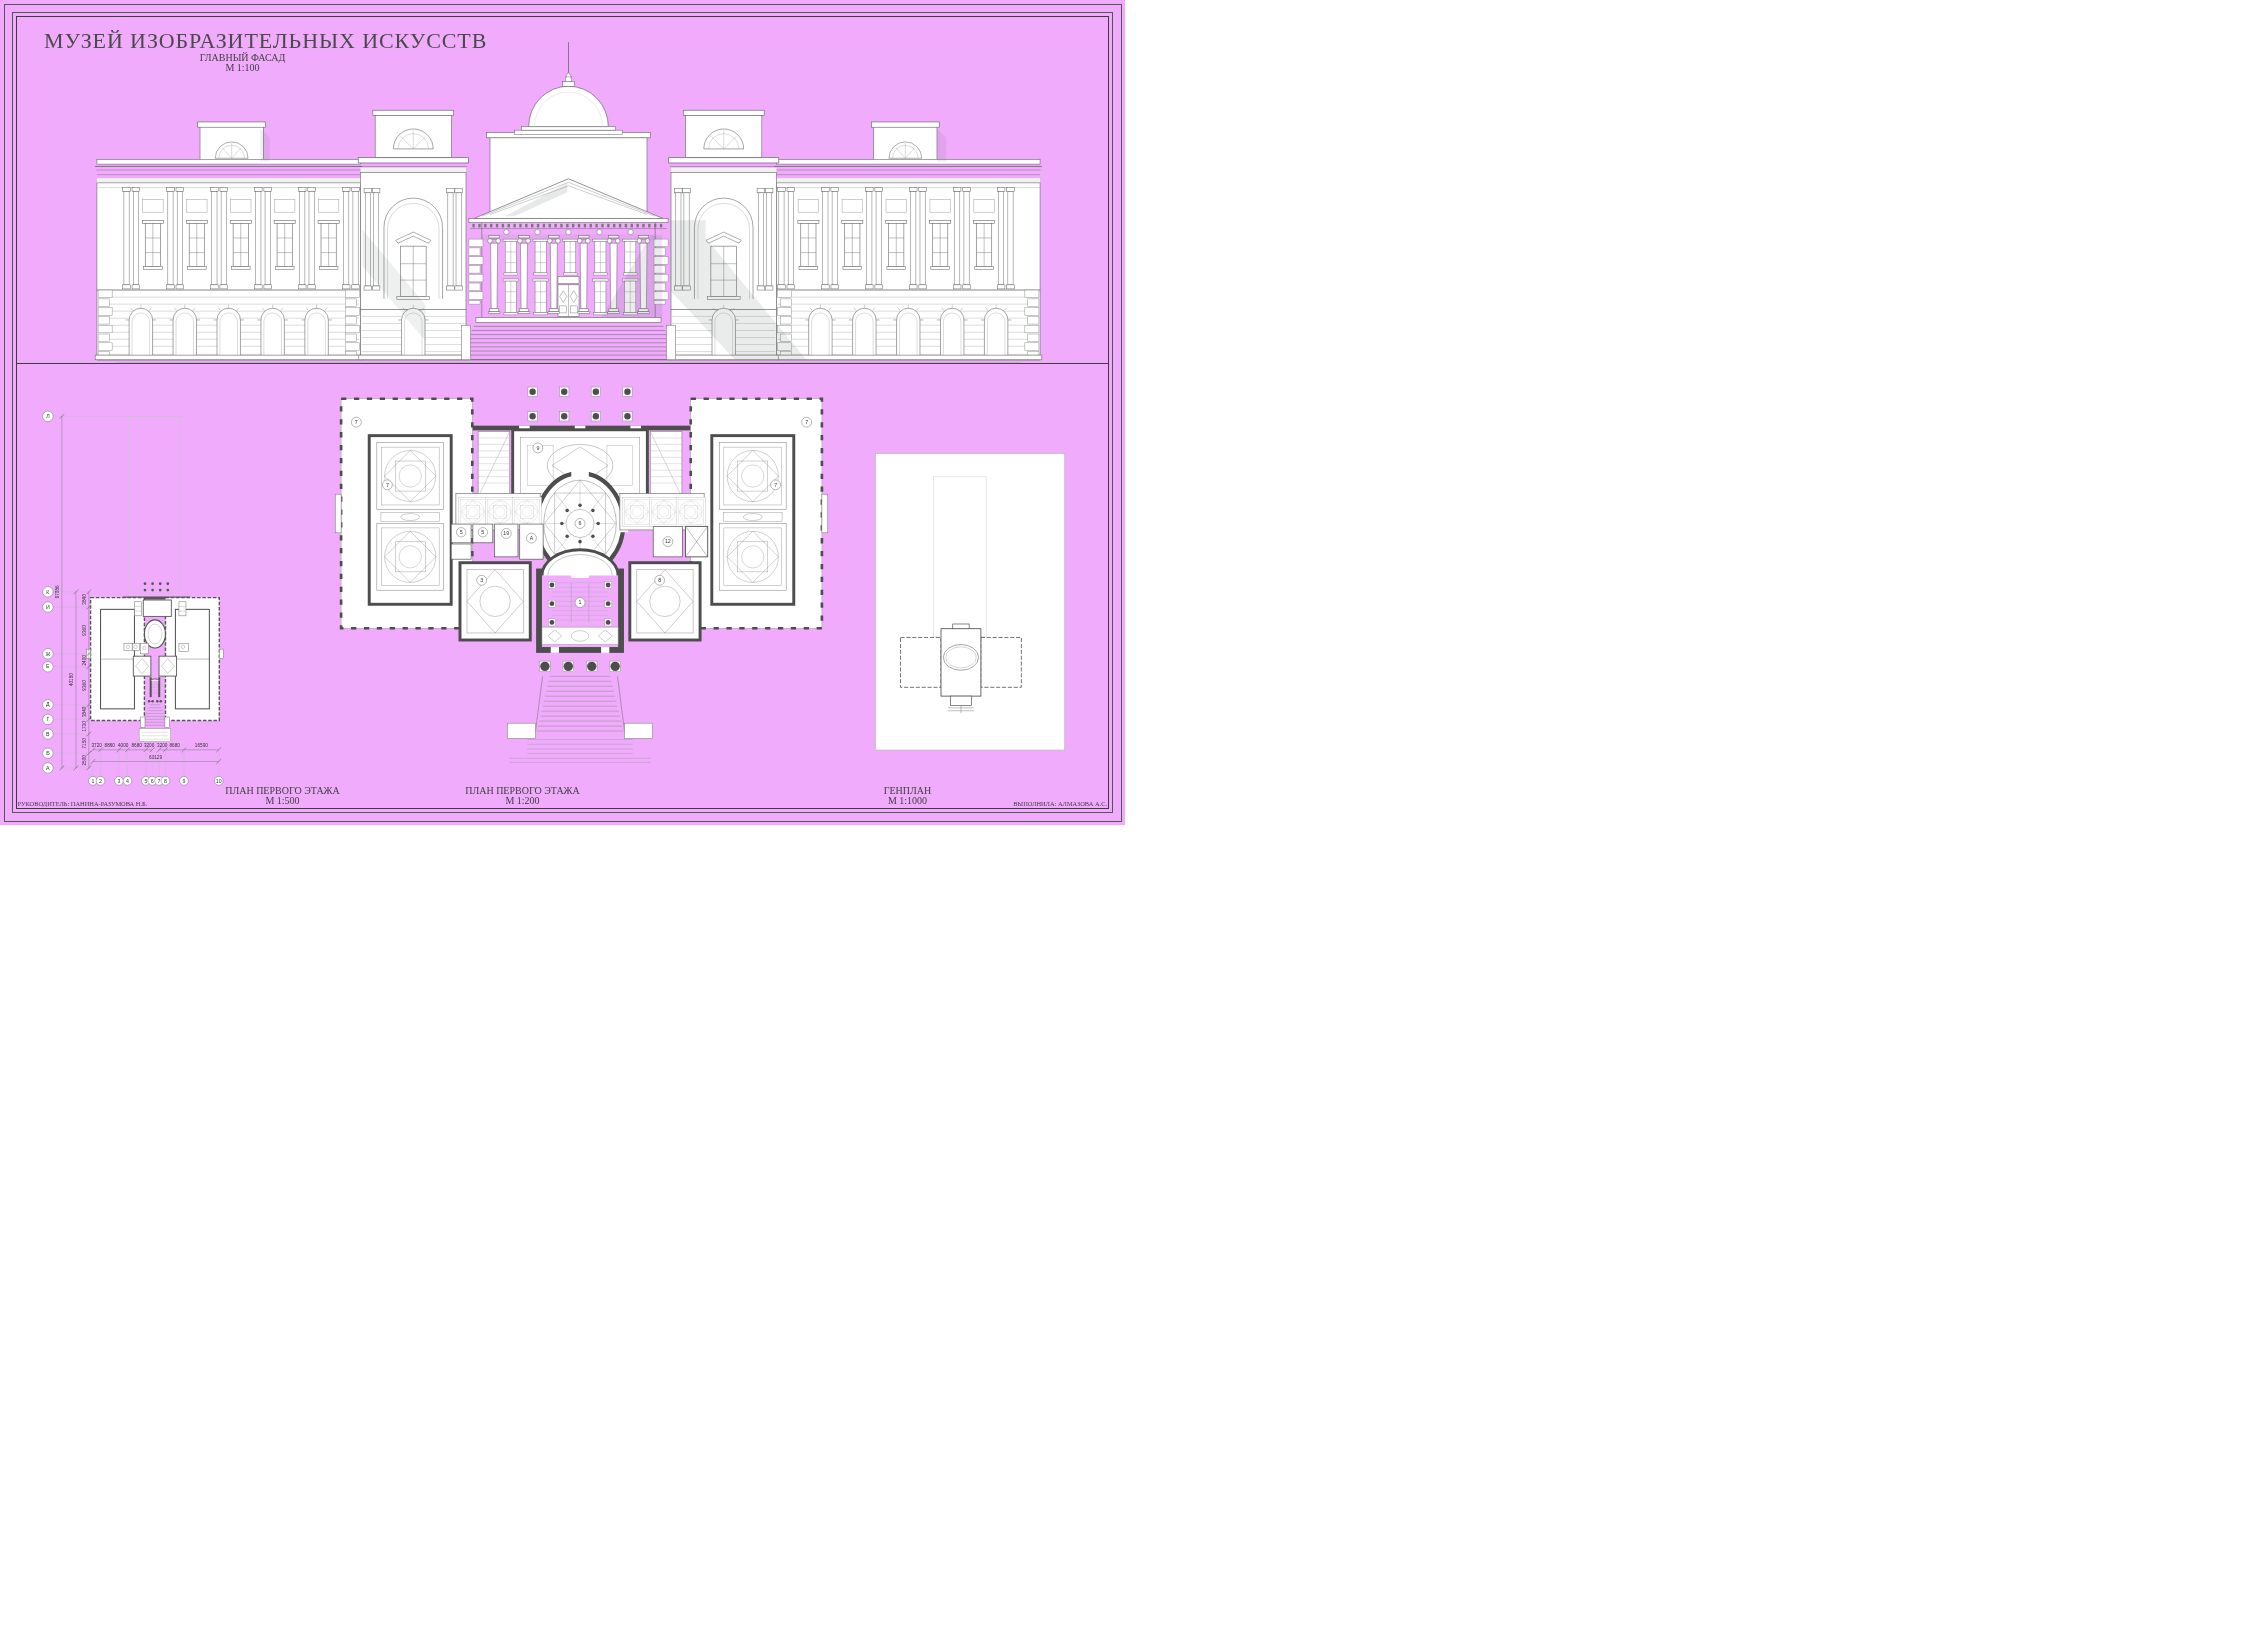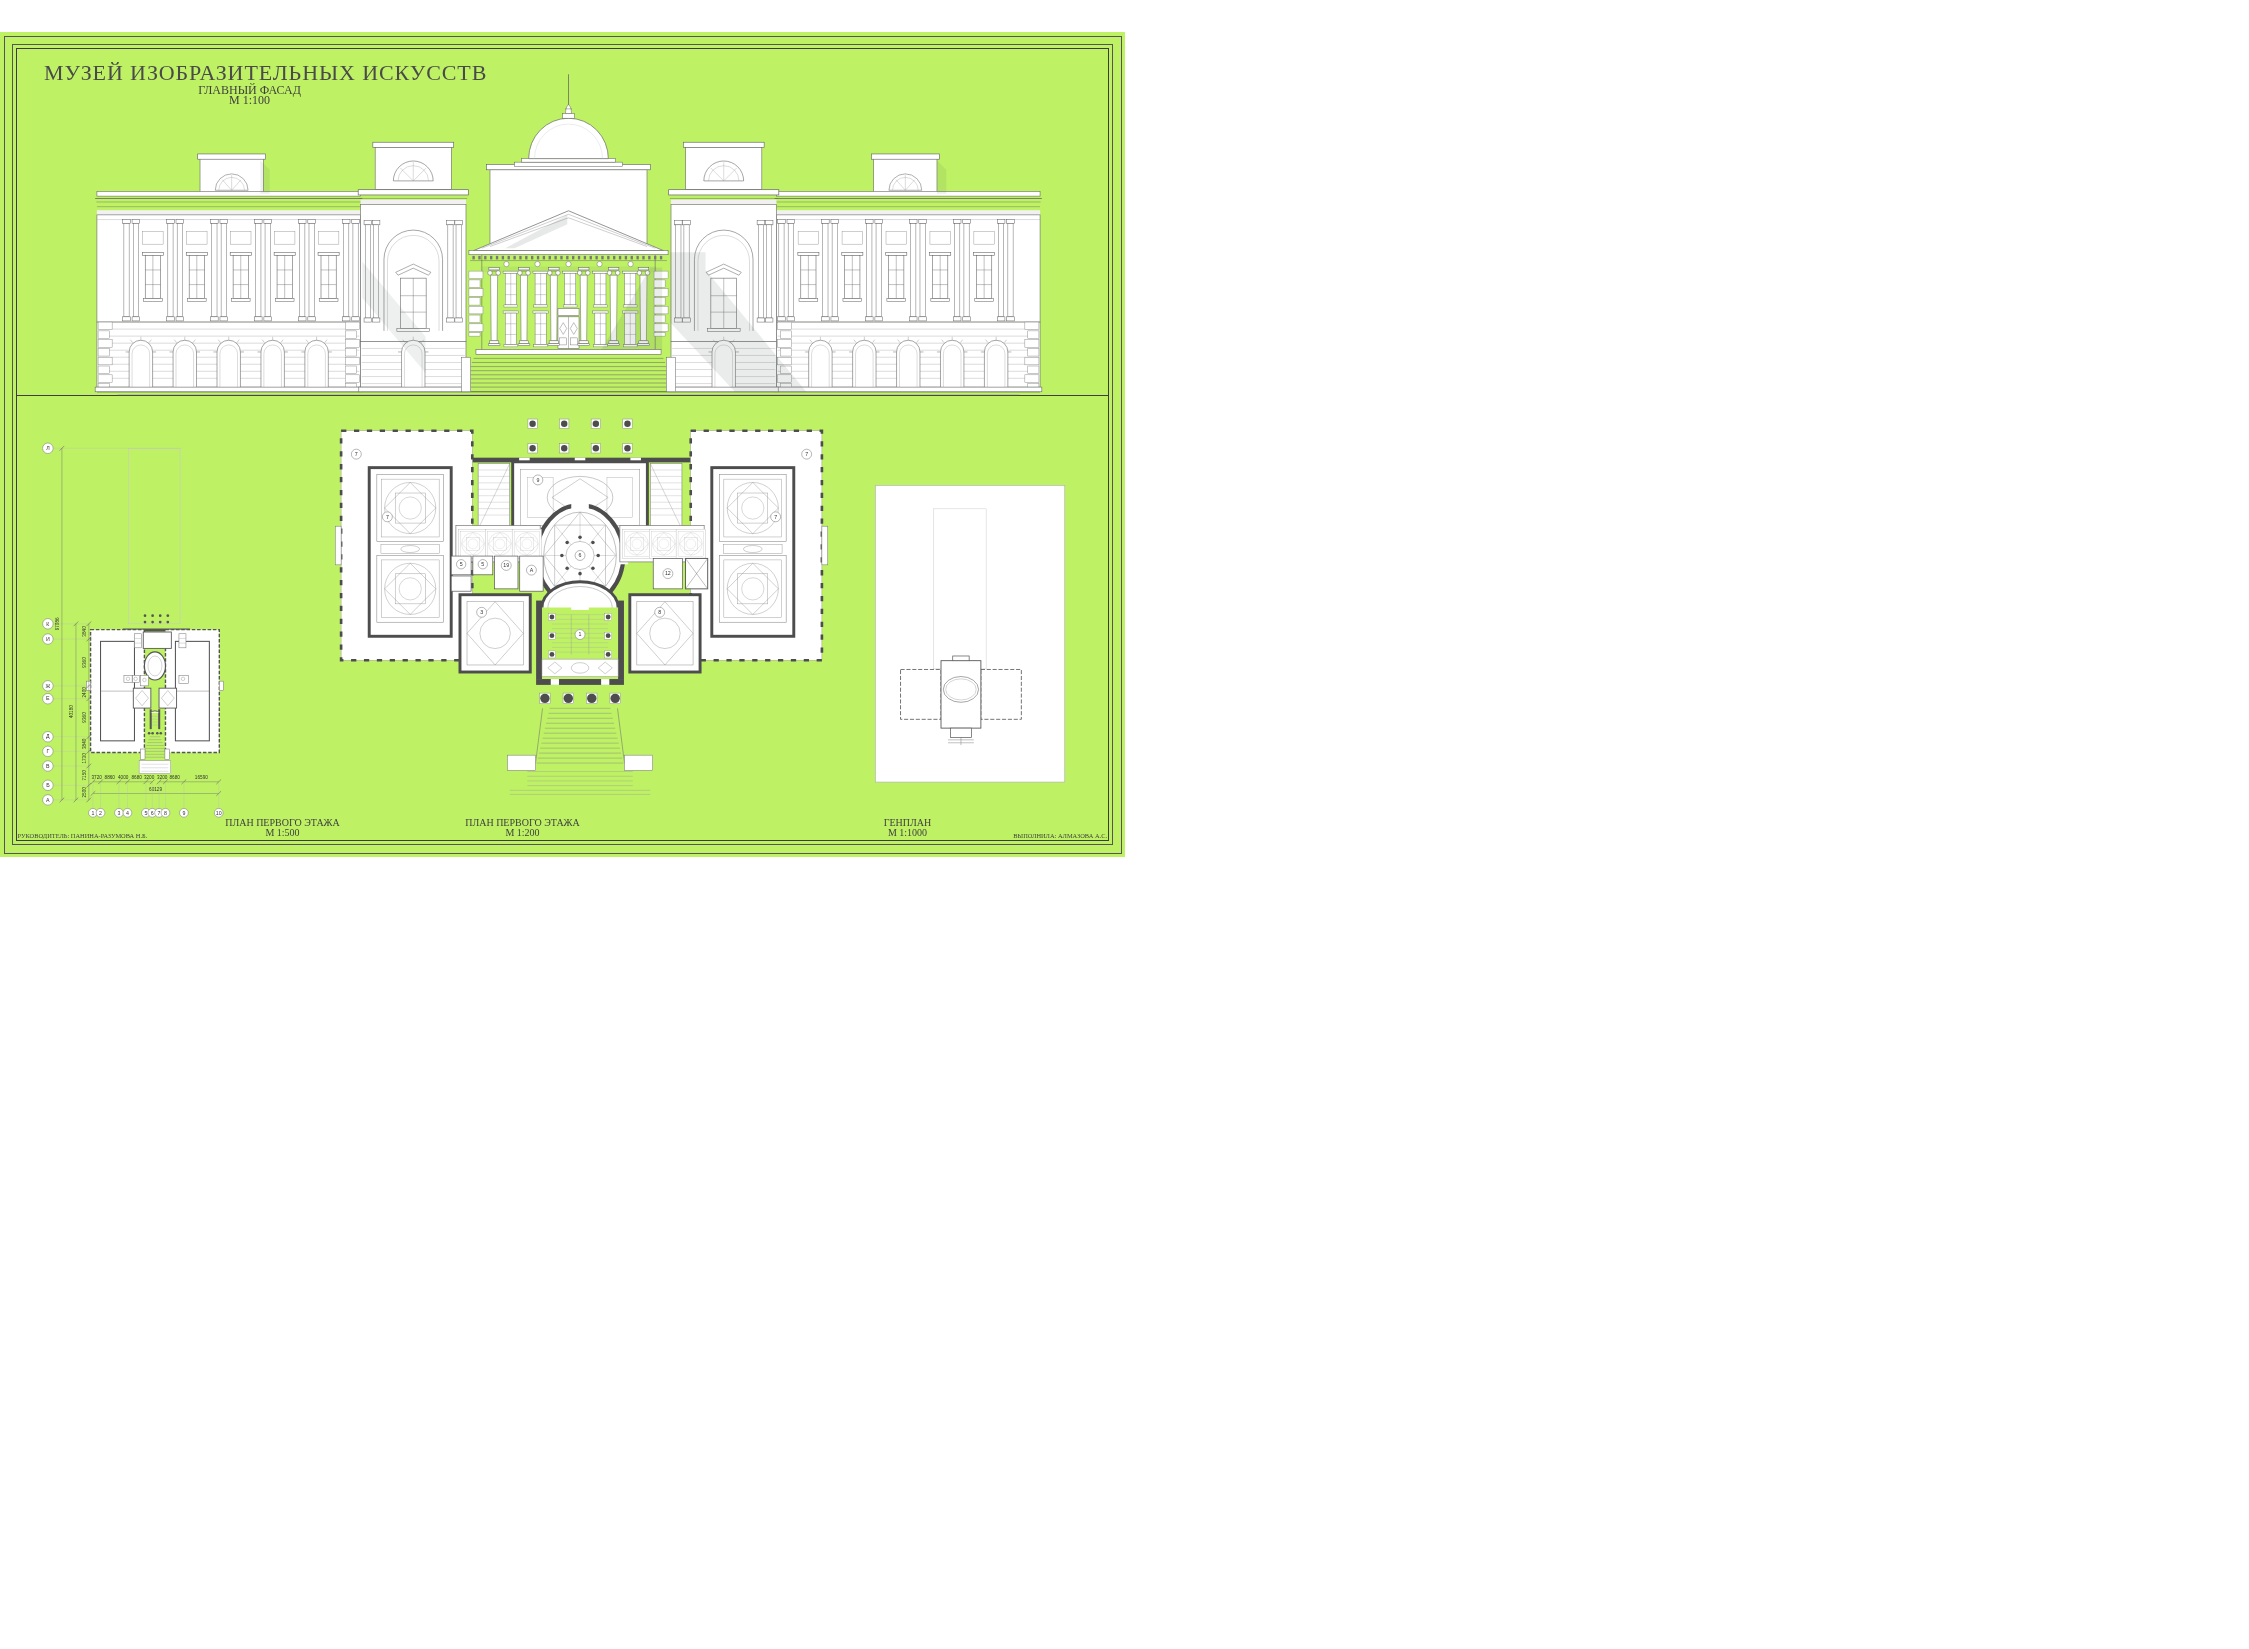--- a/index.html
+++ b/index.html
@@ -1,25 +1,25 @@
 <!DOCTYPE html>
 <html style="font-size:9.4px"><head>
 <meta charset="utf-8">
 <style>
   html,body{margin:0;padding:0;background:#fff;}
-  #sheet{position:relative;width:1125px;height:825px;background:#bef264;overflow:hidden;
-         font-family:"Liberation Serif",serif;color:#4a4a4a;margin-top:32px;}
+  #sheet{position:relative;width:1125px;height:825px;background:#f0abfc;overflow:hidden;
+         font-family:"Liberation Serif",serif;color:#4a4a4a;}
   .frame{position:absolute;pointer-events:none;}
   #frame-outer{inset:3.5px;border:0.6px solid #555;}
   #frame-mid{inset:11.7px;border:0.6px solid #555;}
   #frame-inner{inset:16px;border:1.5px solid #3c3c3c;}
   #section-divider{position:absolute;left:17px;right:17px;top:363px;height:1.2px;background:#3f3f3f;}
   #sheet-title{position:absolute;left:44px;top:28px;font-size:22px;letter-spacing:0.9px;color:#4a4a4a;white-space:nowrap;}
   .caption{position:absolute;width:129px;text-align:center;font-size:10px;color:#3f3f3f;line-height:10px;}
-  #facade-caption{left:194px;top:53px;width:111px;font-size:12px;}
+  #facade-caption{left:187px;top:53px;width:111px;font-size:10px;}
   #caption-plan500{left:218px;top:786px;}
   #caption-plan200{left:458px;top:786px;}
   #caption-genplan{left:843px;top:786px;font-family:Liberation Serif, serif;}
   .credit{position:absolute;top:800px;font-size:6.4px;color:#3f3f3f;white-space:nowrap;}
   #credit-supervisor{left:17.6px;}
   #credit-author{left:912px;width:195px;text-align:right;}
   svg{position:absolute;overflow:visible;}
   svg text{font-family:"Liberation Sans",sans-serif;fill:#333;}
   .dimtxt{font-size:8px;}
   .bubtxt{font-size:9px;}

